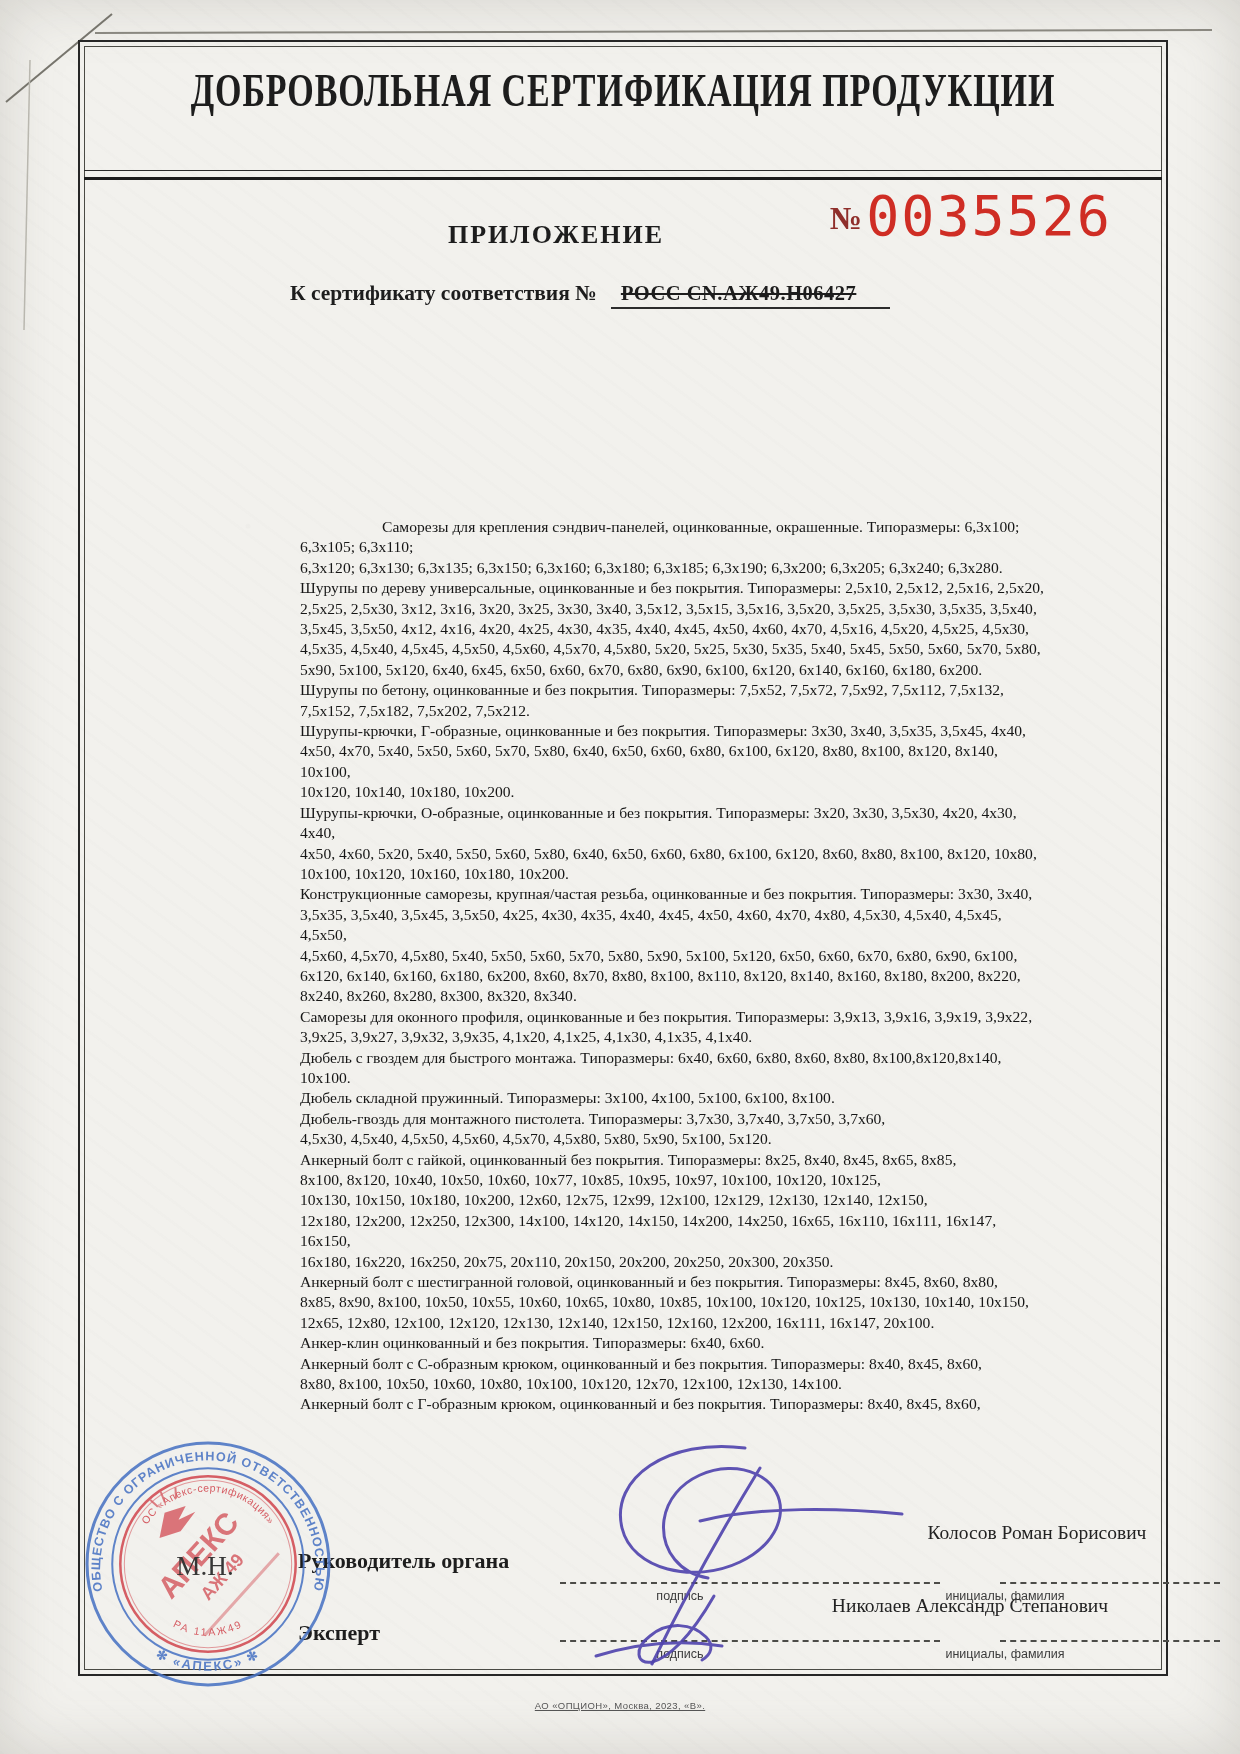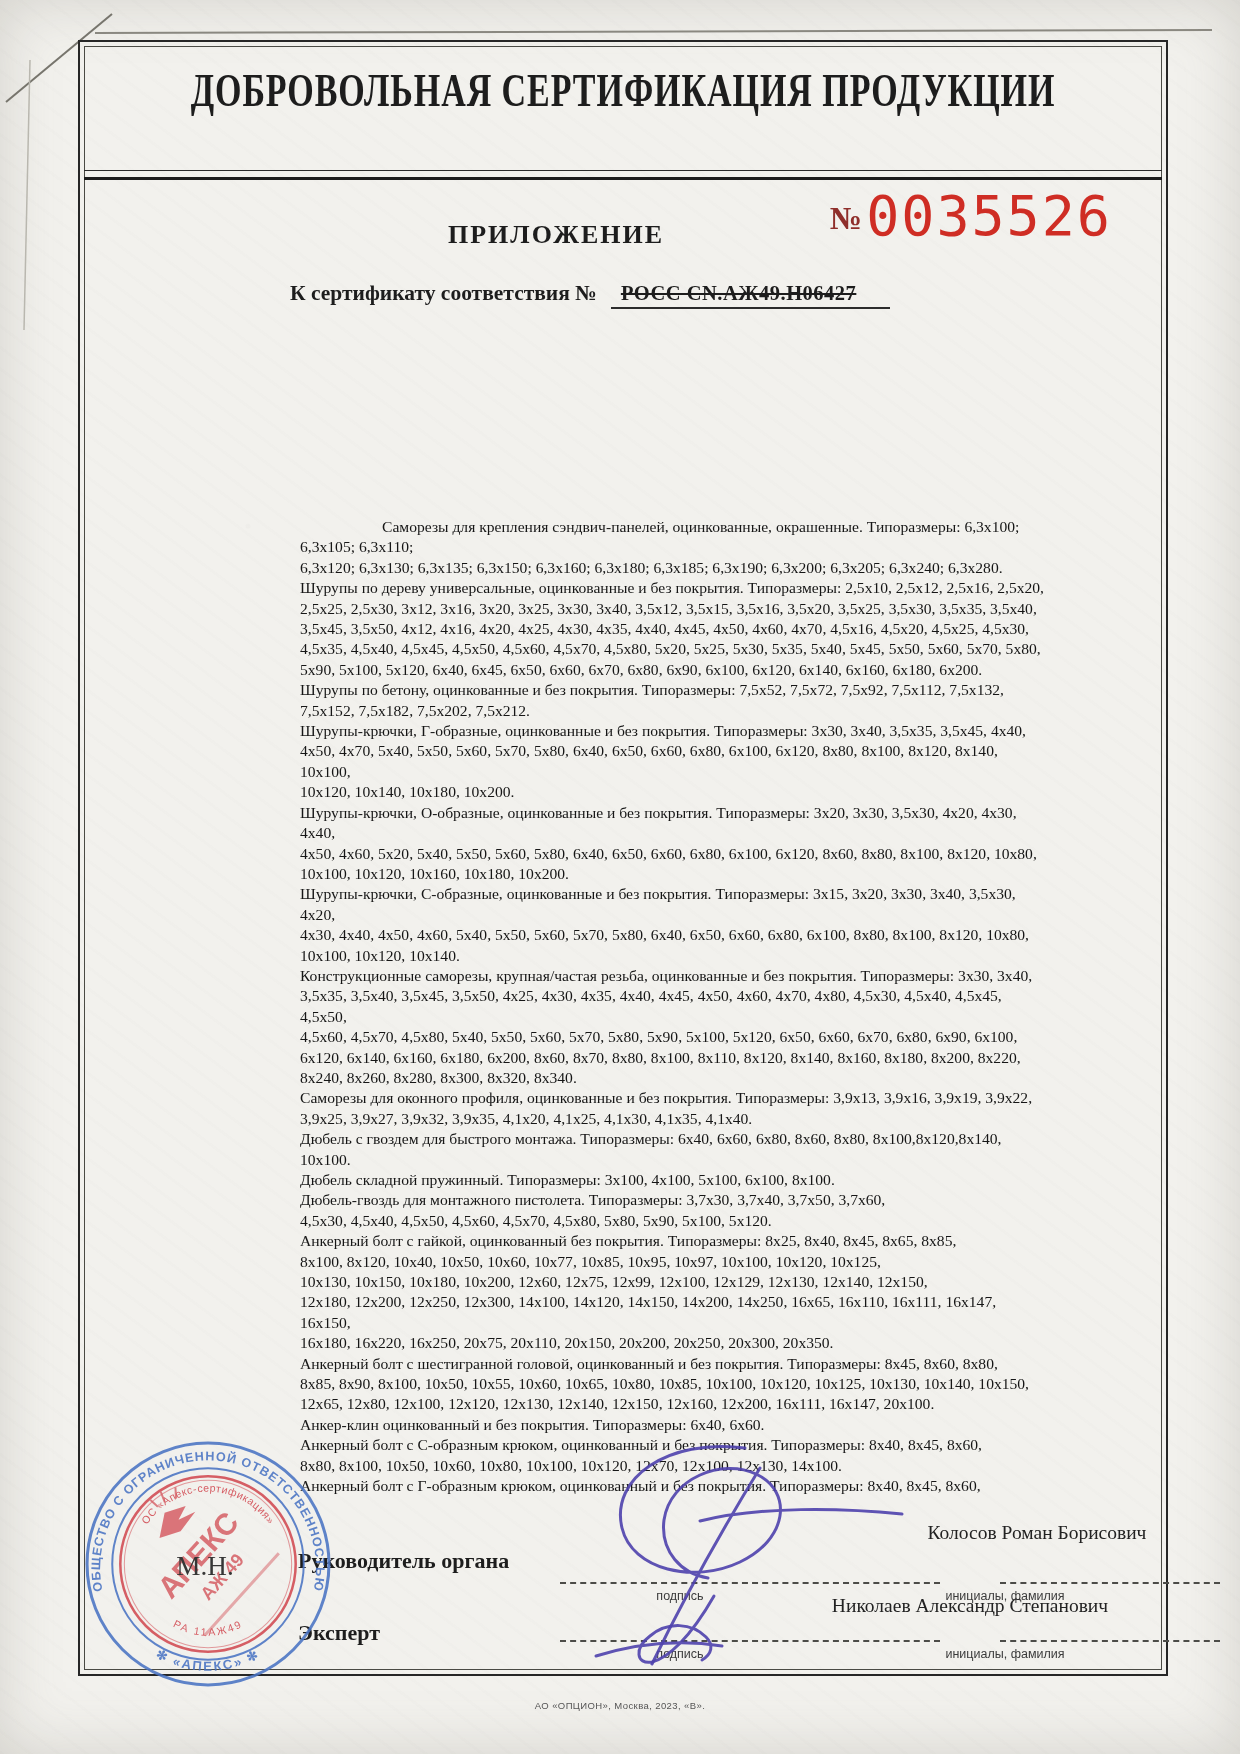--- a/index.html
+++ b/index.html
@@ -27,21 +27,21 @@
       text-decoration:line-through;text-decoration-thickness:2px;font-size:20.5px;letter-spacing:.5px;}
   .body-text{position:absolute;left:300px;top:517px;width:872px;font-size:15.6px;line-height:20.4px;color:#161616;}
   .para{white-space:pre-line;margin:0;}
   .para.indent{text-indent:82px;}
   .sig-area{position:absolute;left:0;top:0;width:1240px;height:1754px;pointer-events:none;}
   .role{position:absolute;font-size:22px;font-weight:bold;color:#1d1d1d;}
   .sig-line{position:absolute;border-bottom:2px dashed #4c4c48;}
   .sig-caption{position:absolute;font-family:"Liberation Sans",sans-serif;font-size:12.5px;color:#3b3b3b;text-align:center;}
   .sig-name{position:absolute;font-size:19.5px;color:#222;text-align:center;white-space:nowrap;}
   .footer{position:absolute;left:0;right:0;top:1700px;text-align:center;
-      font-family:"Liberation Sans",sans-serif;font-size:9.5px;color:#555;letter-spacing:.4px;}
+      font-family:"Liberation Sans",sans-serif;font-size:9.5px;color:#555;letter-spacing:.4px;text-decoration:underline;}
   .overlay{position:absolute;inset:0;pointer-events:none;}
   .stamp{position:absolute;left:82px;top:1438px;width:252px;height:252px;opacity:.88;}
 </style>
 </head>
 <body>
 
 <div class="page">
 
   <svg class="overlay" width="1240" height="1754" viewBox="0 0 1240 1754">
     <line x1="95" y1="33" x2="1212" y2="30" stroke="#8a8880" stroke-width="2"></line>
@@ -78,24 +78,20 @@
     <p class="para">Шурупы по бетону, оцинкованные и без покрытия. Типоразмеры: 7,5х52, 7,5х72, 7,5х92, 7,5х112, 7,5х132,
 7,5х152, 7,5х182, 7,5х202, 7,5х212.</p>
     <p class="para">Шурупы-крючки, Г-образные, оцинкованные и без покрытия. Типоразмеры: 3х30, 3х40, 3,5х35, 3,5х45, 4х40,
 4х50, 4х70, 5х40, 5х50, 5х60, 5х70, 5х80, 6х40, 6х50, 6х60, 6х80, 6х100, 6х120, 8х80, 8х100, 8х120, 8х140,
 10х100,
 10х120, 10х140, 10х180, 10х200.</p>
     <p class="para">Шурупы-крючки, О-образные, оцинкованные и без покрытия. Типоразмеры: 3х20, 3х30, 3,5х30, 4х20, 4х30,
 4х40,
 4х50, 4х60, 5х20, 5х40, 5х50, 5х60, 5х80, 6х40, 6х50, 6х60, 6х80, 6х100, 6х120, 8х60, 8х80, 8х100, 8х120, 10х80,
 10х100, 10х120, 10х160, 10х180, 10х200.</p>
-    <p class="para">Шурупы-крючки, С-образные, оцинкованные и без покрытия. Типоразмеры: 3х15, 3х20, 3х30, 3х40, 3,5х30,
-4х20,
-4х30, 4х40, 4х50, 4х60, 5х40, 5х50, 5х60, 5х70, 5х80, 6х40, 6х50, 6х60, 6х80, 6х100, 8х80, 8х100, 8х120, 10х80,
-10х100, 10х120, 10х140.</p>
     <p class="para">Конструкционные саморезы, крупная/частая резьба, оцинкованные и без покрытия. Типоразмеры: 3х30, 3х40,
 3,5х35, 3,5х40, 3,5х45, 3,5х50, 4х25, 4х30, 4х35, 4х40, 4х45, 4х50, 4х60, 4х70, 4х80, 4,5х30, 4,5х40, 4,5х45,
 4,5х50,
 4,5х60, 4,5х70, 4,5х80, 5х40, 5х50, 5х60, 5х70, 5х80, 5х90, 5х100, 5х120, 6х50, 6х60, 6х70, 6х80, 6х90, 6х100,
 6х120, 6х140, 6х160, 6х180, 6х200, 8х60, 8х70, 8х80, 8х100, 8х110, 8х120, 8х140, 8х160, 8х180, 8х200, 8х220,
 8х240, 8х260, 8х280, 8х300, 8х320, 8х340.</p>
     <p class="para">Саморезы для оконного профиля, оцинкованные и без покрытия. Типоразмеры: 3,9х13, 3,9х16, 3,9х19, 3,9х22,
 3,9х25, 3,9х27, 3,9х32, 3,9х35, 4,1х20, 4,1х25, 4,1х30, 4,1х35, 4,1х40.</p>
     <p class="para">Дюбель с гвоздем для быстрого монтажа. Типоразмеры: 6х40, 6х60, 6х80, 8х60, 8х80, 8х100,8х120,8х140,
 10х100.</p>

